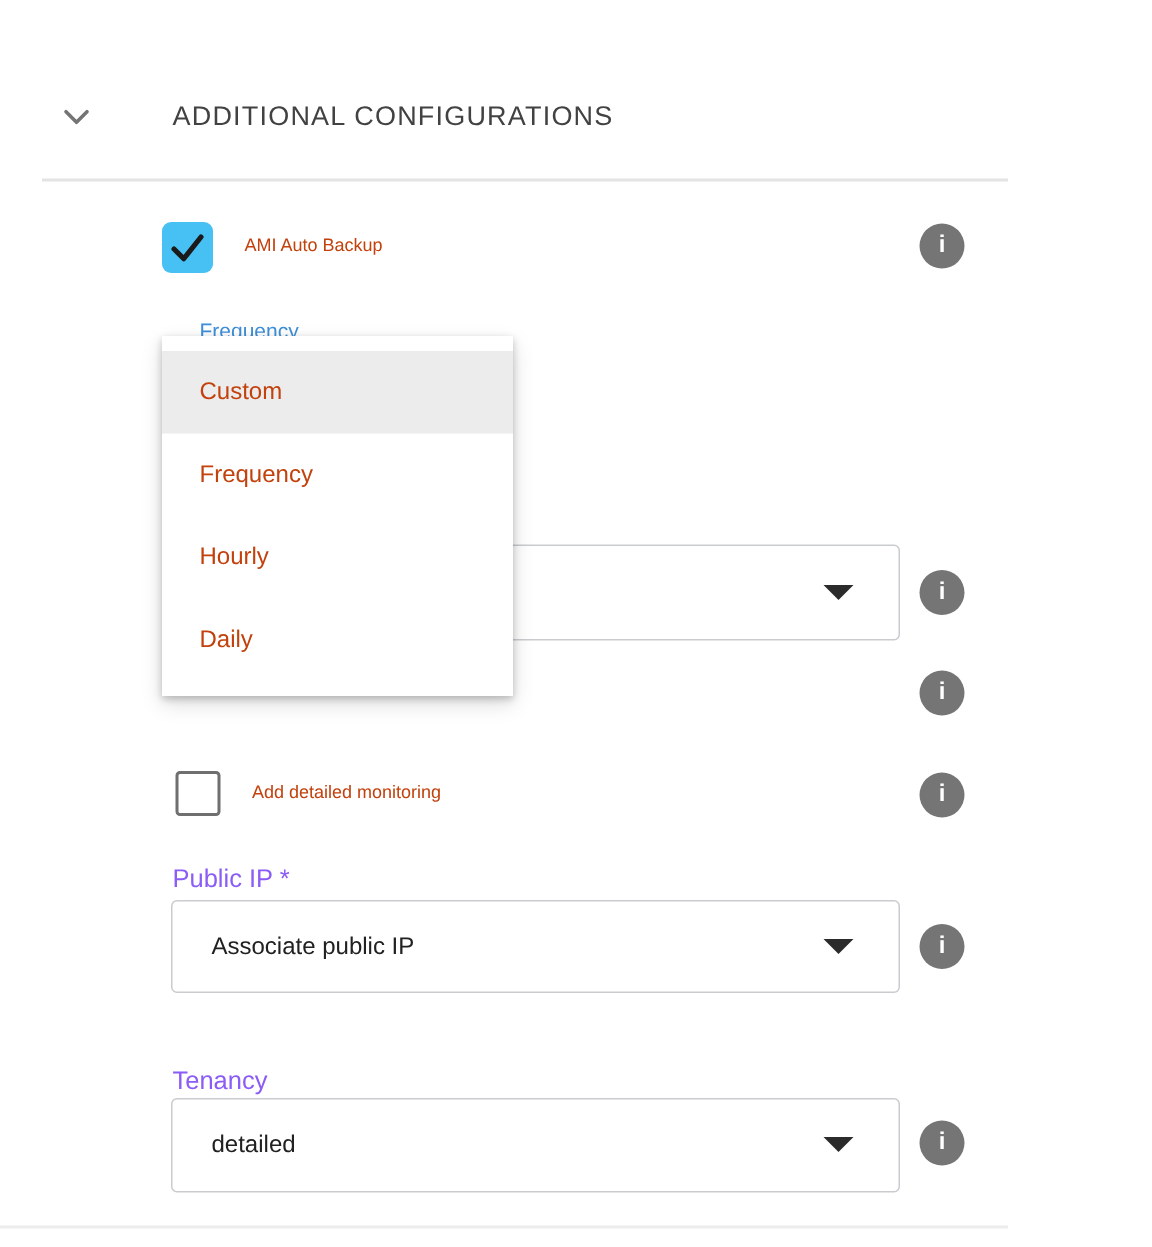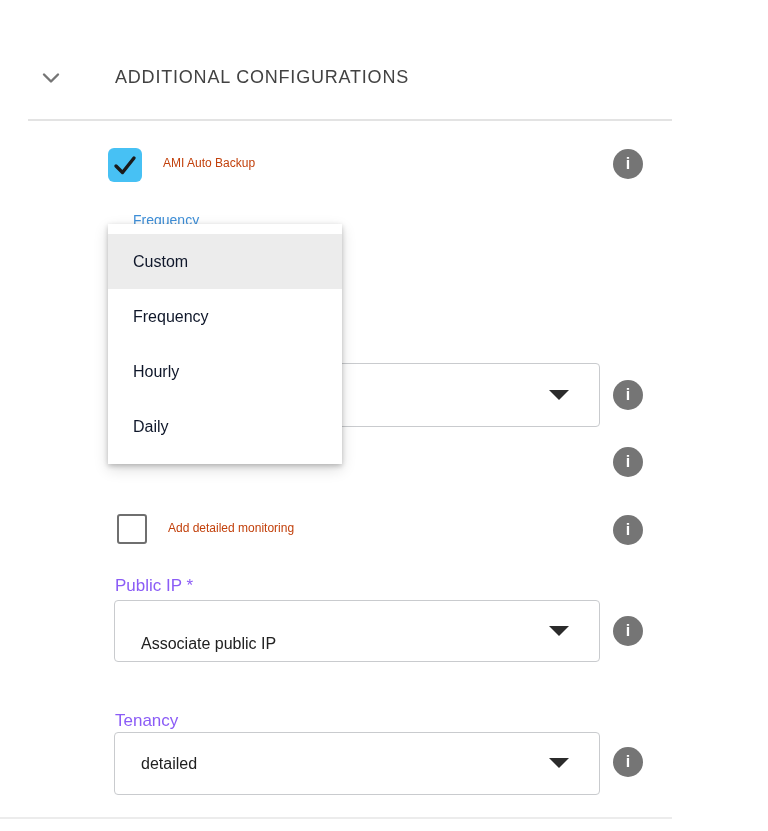--- a/index.html
+++ b/index.html
@@ -45,39 +45,39 @@
 
   
   .select-box{
     position:absolute;left:114px;width:484px;border:1px solid #C9CBCE;border-radius:4px;
     background:#ffffff;cursor:pointer;
   }
   .sel-frequency{top:363px;height:62px;}
   .sel-publicip{top:600px;height:60px;}
   .sel-tenancy{top:732px;height:61px;}
   .select-value{position:absolute;left:26px;font-size:16px;color:#212121;white-space:nowrap;}
-  .sel-publicip .select-value{top:22px;margin-top:12px;}
+  .sel-publicip .select-value{top:22px;}
   .sel-tenancy .select-value{top:22px;}
   .arrow{
     position:absolute;left:434px;width:0;height:0;
     border-left:10px solid transparent;border-right:10px solid transparent;
     border-top:10px solid #2B2B2B;
   }
   .sel-frequency .arrow{top:26px;}
   .sel-publicip .arrow{top:25px;}
   .sel-tenancy .arrow{top:25px;}
 
   
   .menu{
     position:absolute;left:108px;top:224px;width:234px;background:#ffffff;
     padding:10px 0;z-index:10;
     box-shadow:0 2px 5px rgba(0,0,0,0.22), 0 5px 14px rgba(0,0,0,0.14);
   }
   .menu-item{
-    height:55px;line-height:55px;padding-left:25px;font-size:16px;color:#0f172a;
+    height:55px;line-height:55px;padding-left:25px;font-size:16px;color:#c2410c;
     cursor:pointer;
   }
   .menu-item.highlighted{background:#ECECEC;}
 </style>
 </head>
 <body>
 
 <div class="panel">
 
   <div class="chevron">

